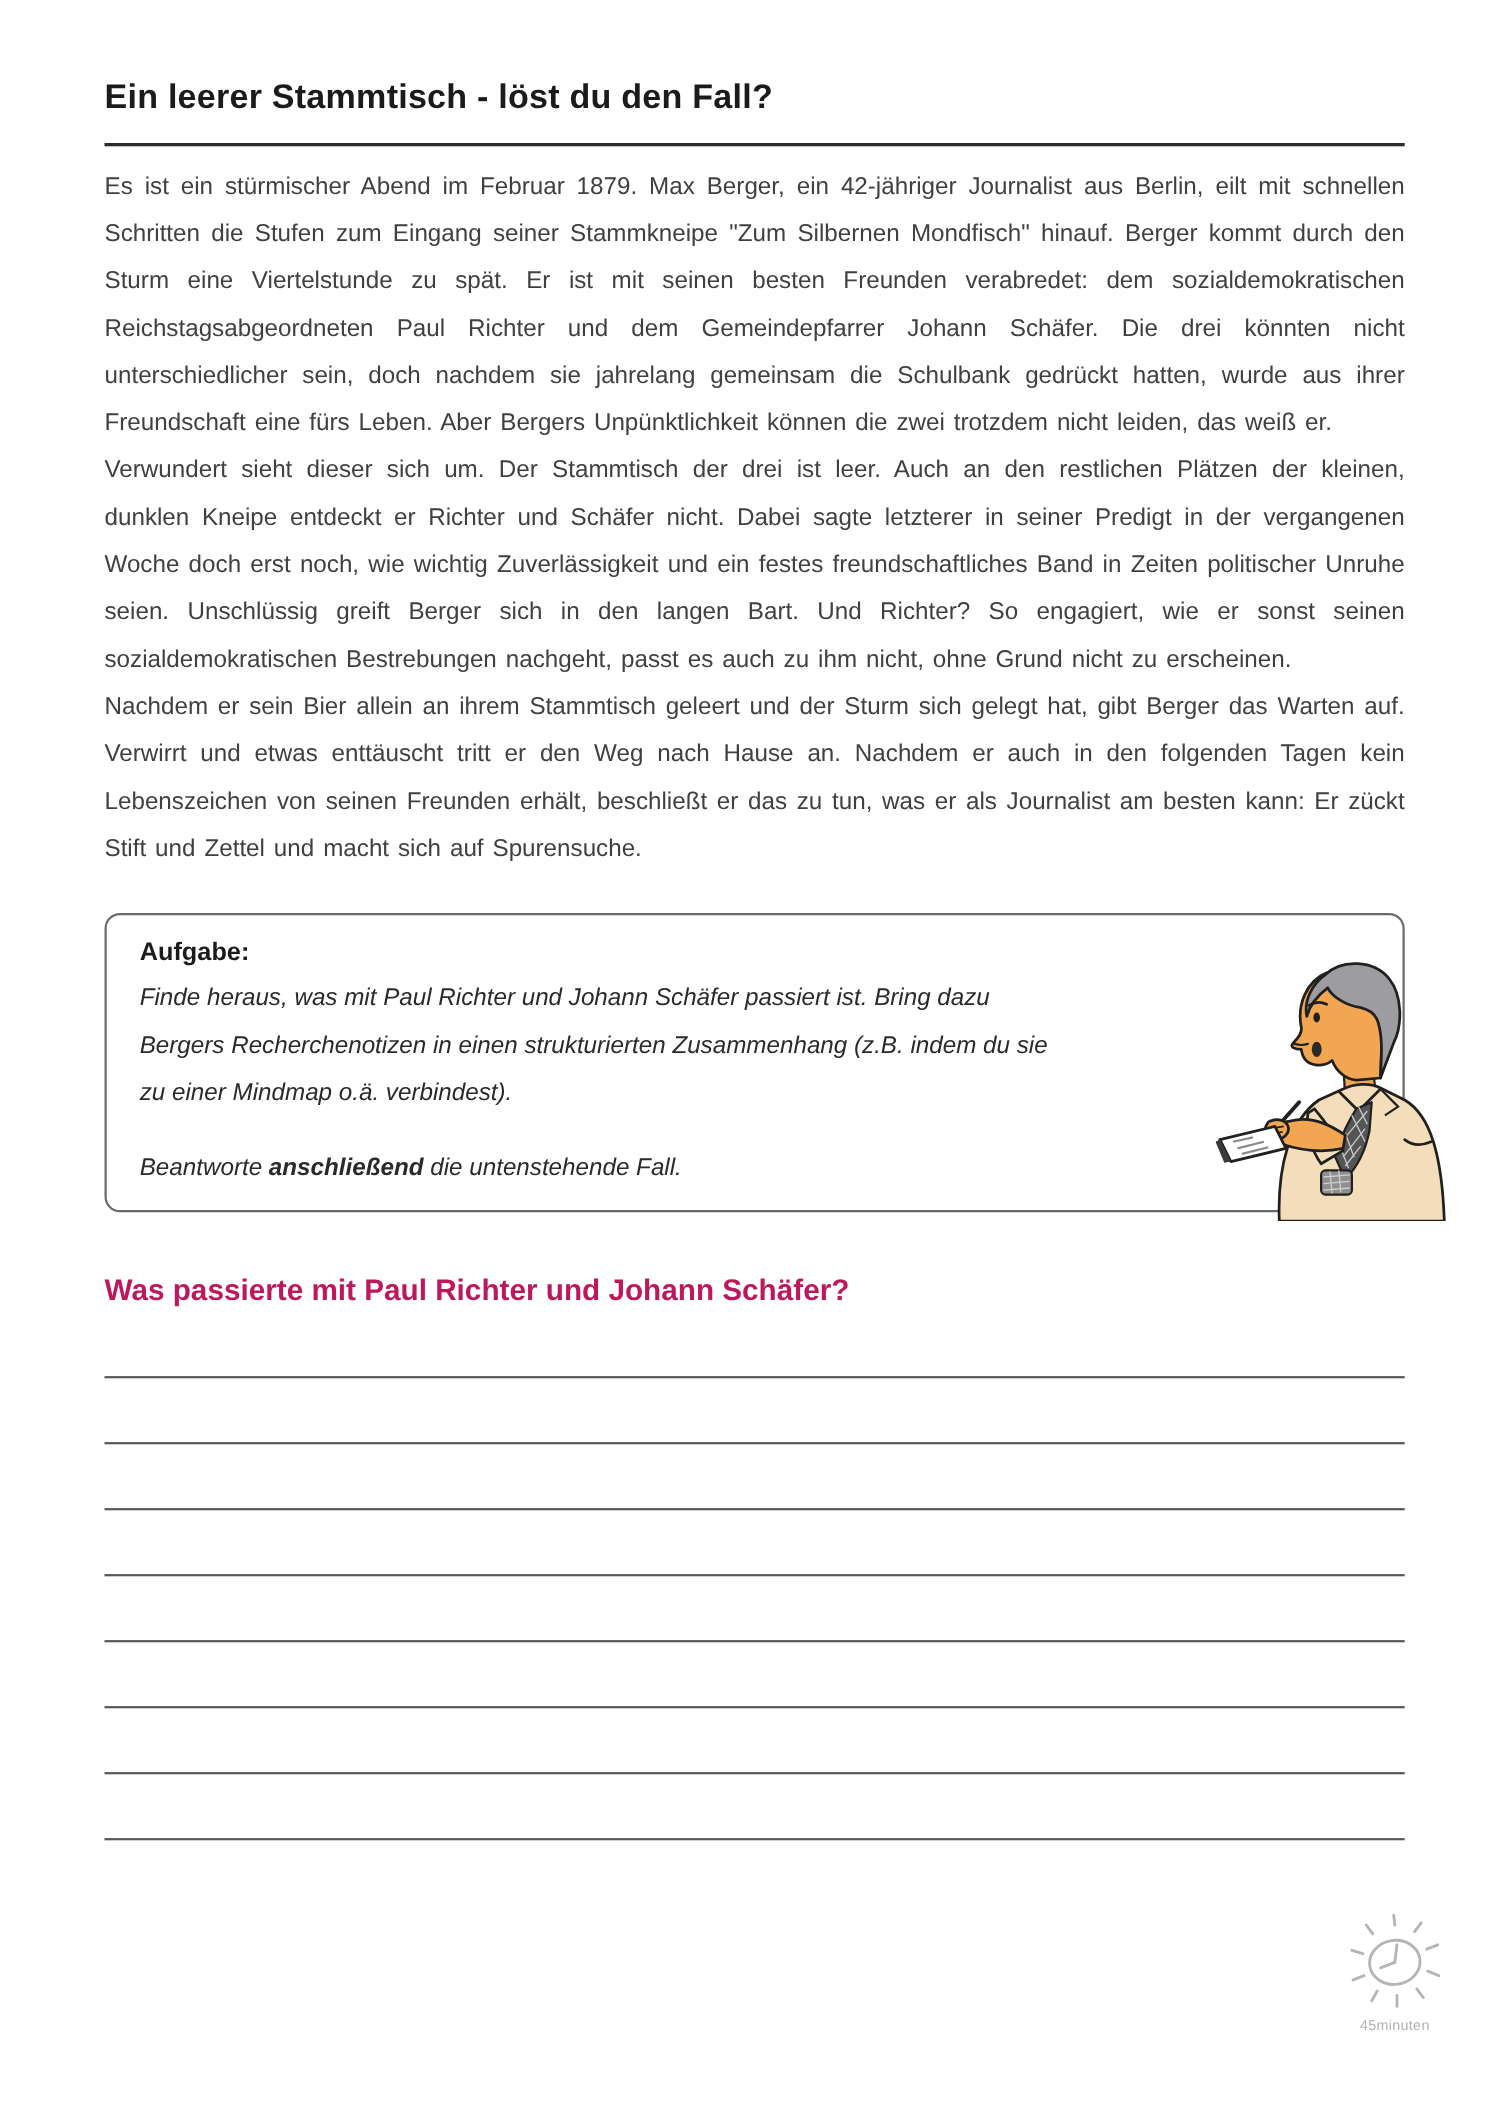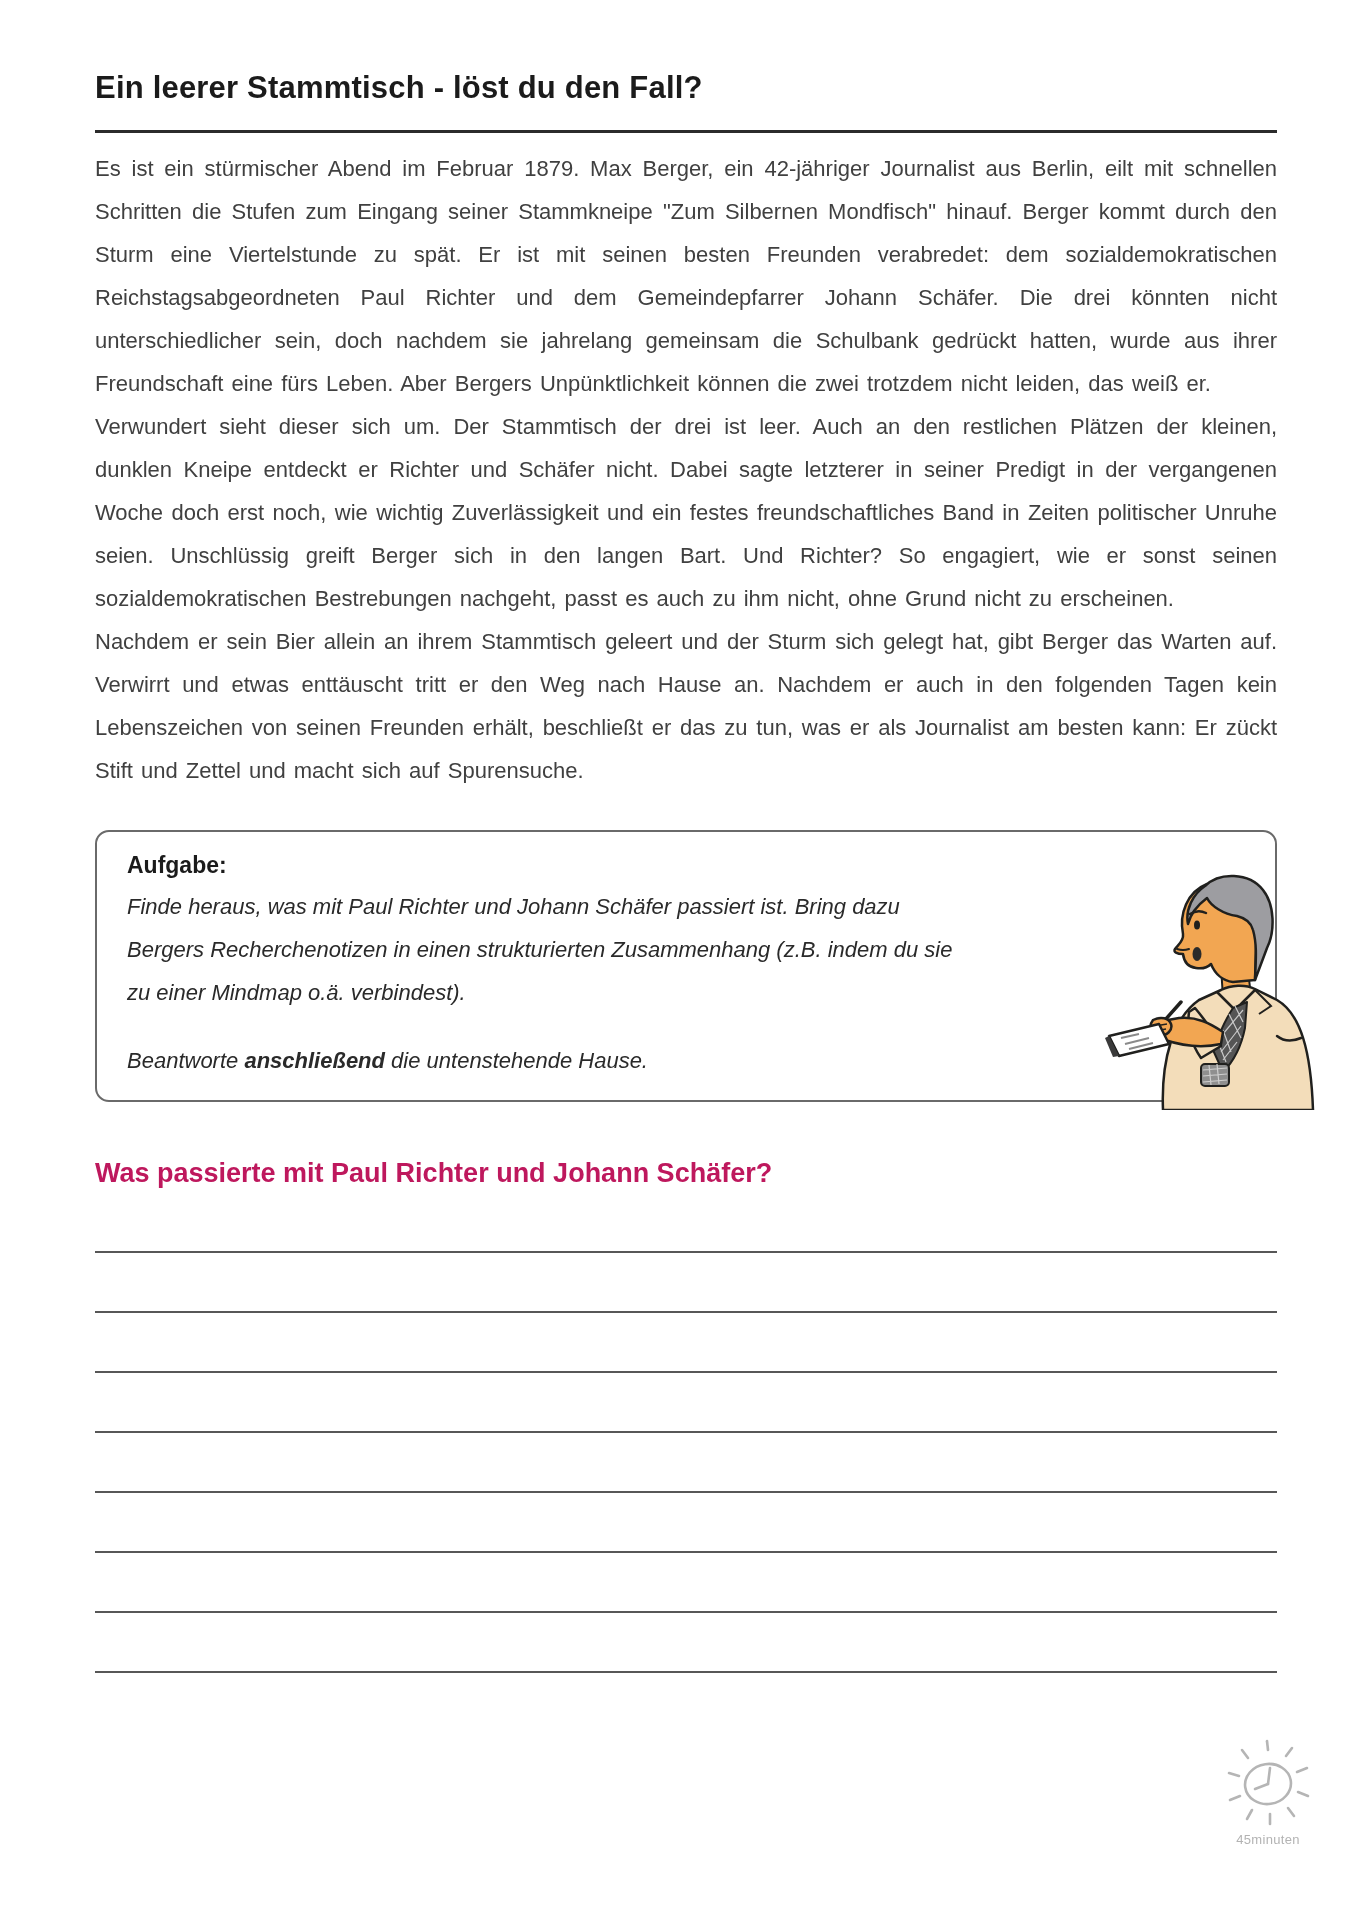--- a/index.html
+++ b/index.html
@@ -59,21 +59,21 @@
   <div class="story">
     <p>Es ist ein stürmischer Abend im Februar 1879. Max Berger, ein 42-jähriger Journalist aus Berlin, eilt mit schnellen Schritten die Stufen zum Eingang seiner Stammkneipe "Zum Silbernen Mondfisch" hinauf. Berger kommt durch den Sturm eine Viertelstunde zu spät. Er ist mit seinen besten Freunden verabredet: dem sozialdemokratischen Reichstagsabgeordneten Paul Richter und dem Gemeindepfarrer Johann Schäfer. Die drei könnten nicht unterschiedlicher sein, doch nachdem sie jahrelang gemeinsam die Schulbank gedrückt hatten, wurde aus ihrer Freundschaft eine fürs Leben. Aber Bergers Unpünktlichkeit können die zwei trotzdem nicht leiden, das weiß er.</p>
     <p>Verwundert sieht dieser sich um. Der Stammtisch der drei ist leer. Auch an den restlichen Plätzen der kleinen, dunklen Kneipe entdeckt er Richter und Schäfer nicht. Dabei sagte letzterer in seiner Predigt in der vergangenen Woche doch erst noch, wie wichtig Zuverlässigkeit und ein festes freundschaftliches Band in Zeiten politischer Unruhe seien. Unschlüssig greift Berger sich in den langen Bart. Und Richter? So engagiert, wie er sonst seinen sozialdemokratischen Bestrebungen nachgeht, passt es auch zu ihm nicht, ohne Grund nicht zu erscheinen.</p>
     <p>Nachdem er sein Bier allein an ihrem Stammtisch geleert und der Sturm sich gelegt hat, gibt Berger das Warten auf. Verwirrt und etwas enttäuscht tritt er den Weg nach Hause an. Nachdem er auch in den folgenden Tagen kein Lebenszeichen von seinen Freunden erhält, beschließt er das zu tun, was er als Journalist am besten kann: Er zückt Stift und Zettel und macht sich auf Spurensuche.</p>
   </div>
 
   <div class="task-box">
     <div class="task-label">Aufgabe:</div>
     <div class="task-instruction">Finde heraus, was mit Paul Richter und Johann Schäfer passiert ist. Bring dazu Bergers Recherchenotizen in einen strukturierten Zusammenhang (z.B. indem du sie zu einer Mindmap o.ä. verbindest).</div>
     <div class="task-followup">
-      <span>Beantworte </span><span class="bold">anschließend</span><span> die untenstehende Hause.</span>
+      <span>Beantworte </span><span class="bold">anschließend</span><span> die untenstehende Fall.</span>
     </div>
 
     <svg class="illustration" viewBox="0 0 212 262" xmlns="http://www.w3.org/2000/svg">
 
       <path d="M116 118 L142 114 L146 148 L118 150 Z" fill="#f2a652" stroke="#20201e" stroke-width="2"></path>
 
       <path d="M102 36 C 82 44 74 66 78 86 C 79 93 73 97 70 101 C 68 104 72 106 78 106
                C 79 114 83 119 91 120 C 97 121 103 119 106 116
                C 110 126 118 133 128 134 L 150 132 L 152 70 L 138 40 Z" fill="#f2a652" stroke="#20201e" stroke-width="2.5" stroke-linejoin="round"></path>
 

